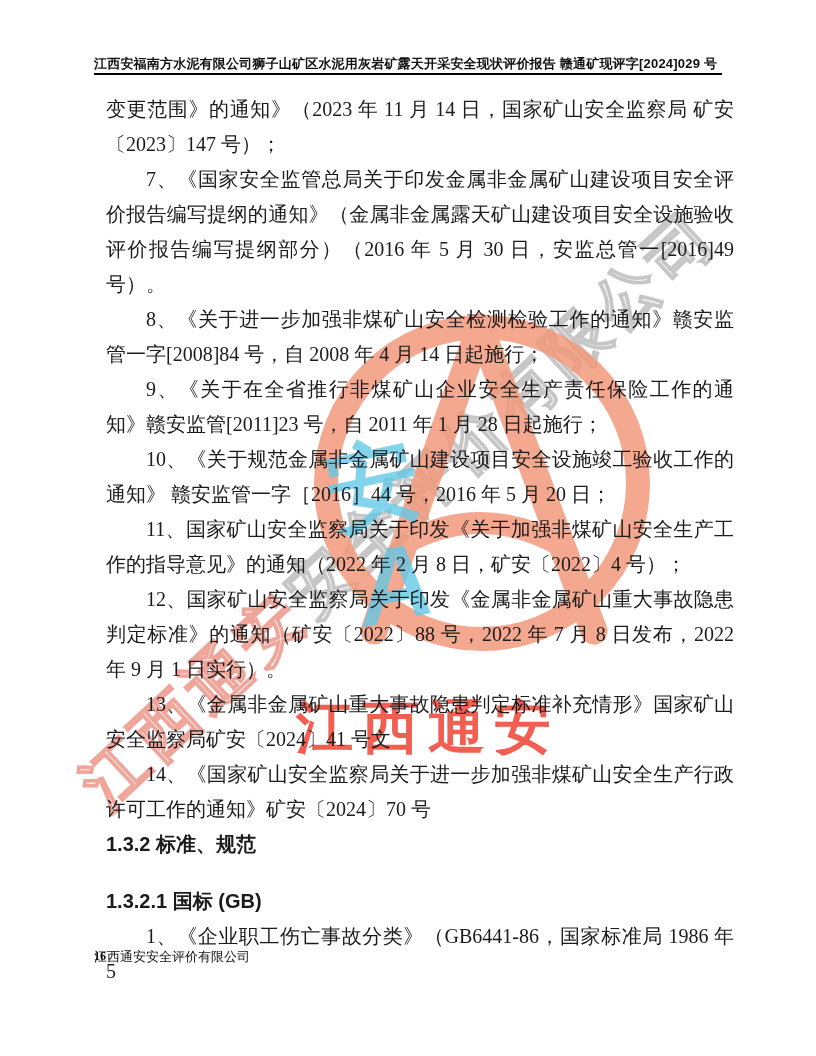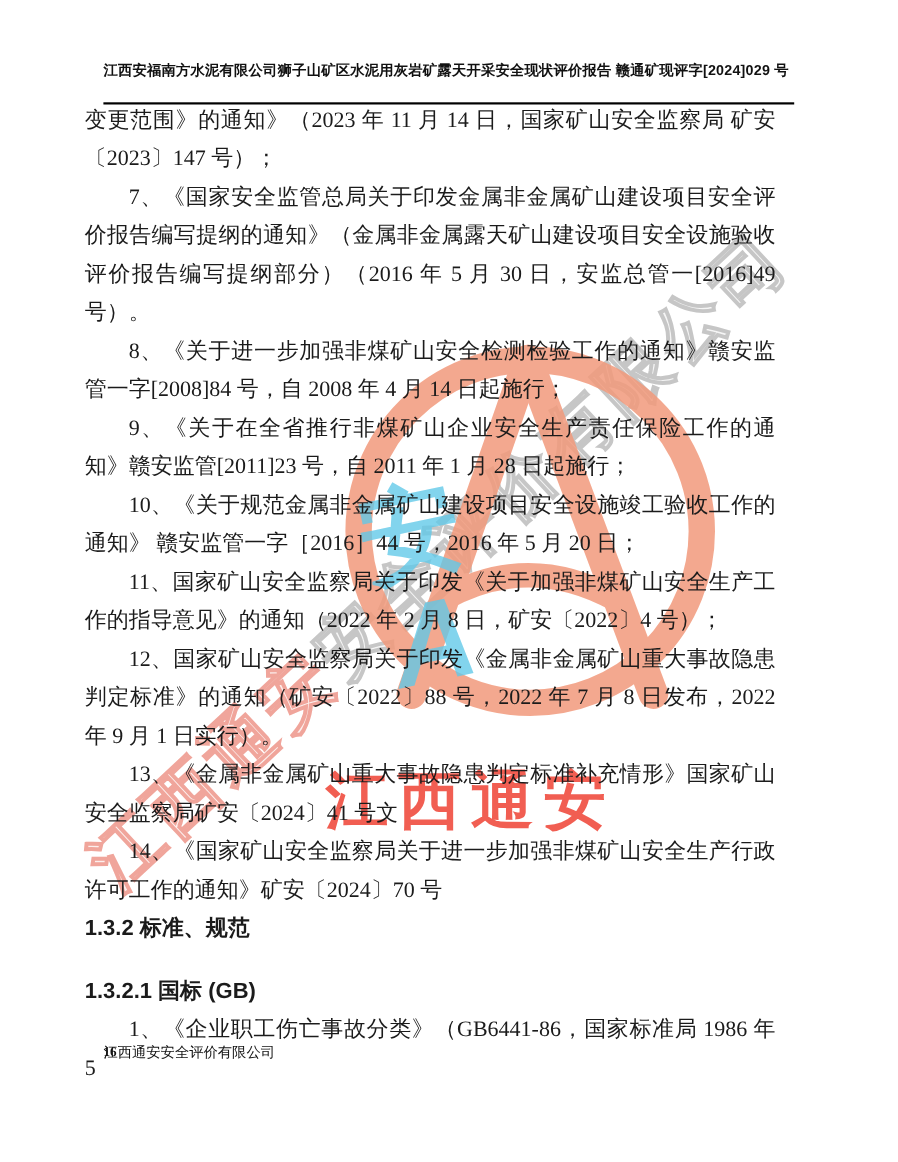--- a/index.html
+++ b/index.html
@@ -45,25 +45,25 @@
   }
 
   
   .content{position:absolute;inset:0;z-index:2;}
 
   .doc-header{
     position:absolute;left:94px;top:55px;width:628px;
     font-family:"Liberation Sans","DejaVu Sans",sans-serif;
     font-size:13px;font-weight:bold;color:#111;
     letter-spacing:0.2px;white-space:nowrap;
-    padding-bottom:20px;border-bottom:2px solid #000;
+    padding-bottom:0;border-bottom:2px solid #000;
   }
 
   .doc-body{
-    position:absolute;left:77px;top:92px;width:628px;
+    position:absolute;left:106px;top:92px;width:628px;
     font-size:20px;line-height:35px;text-align:justify;
   }
   .doc-body p{margin:0;}
   .doc-body p.indent{text-indent:2em;}
   .doc-body p.h1{
     font-family:"Liberation Sans","DejaVu Sans",sans-serif;
     font-weight:bold;margin-top:0;text-indent:0;
   }
   .doc-body p.h2{
     font-family:"Liberation Sans","DejaVu Sans",sans-serif;

